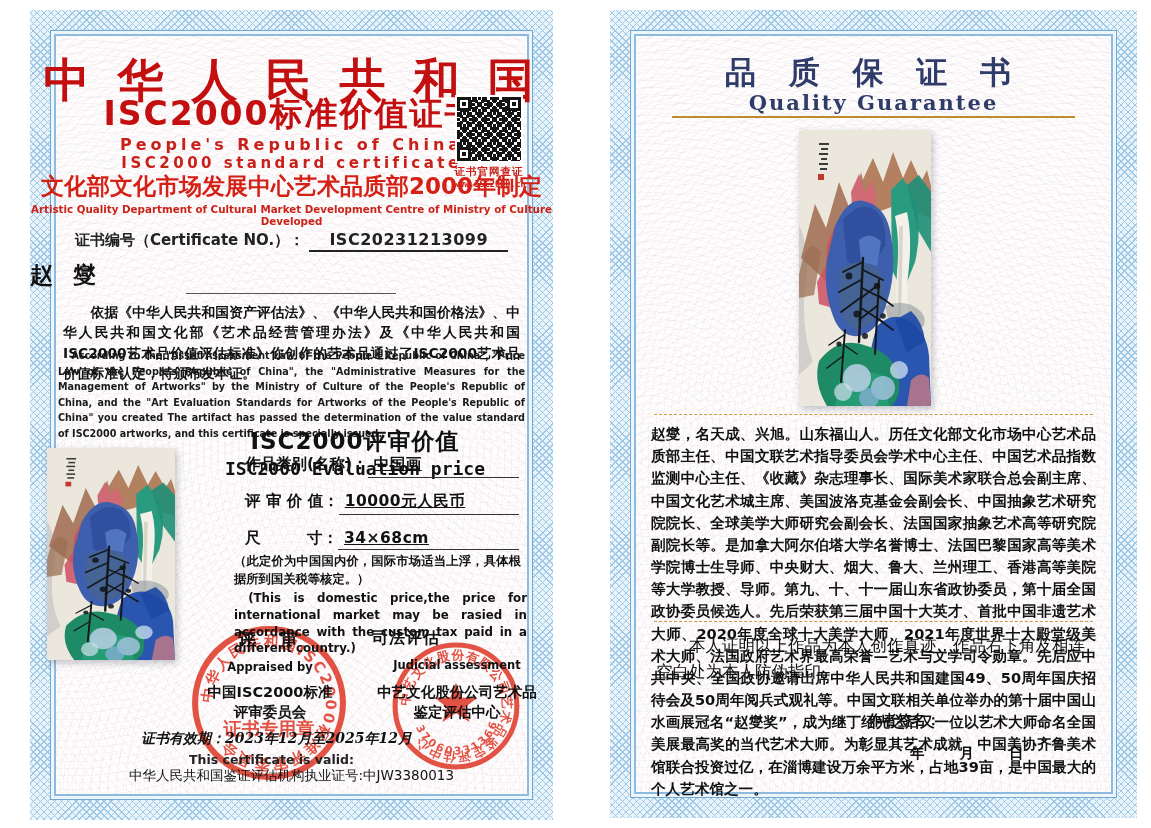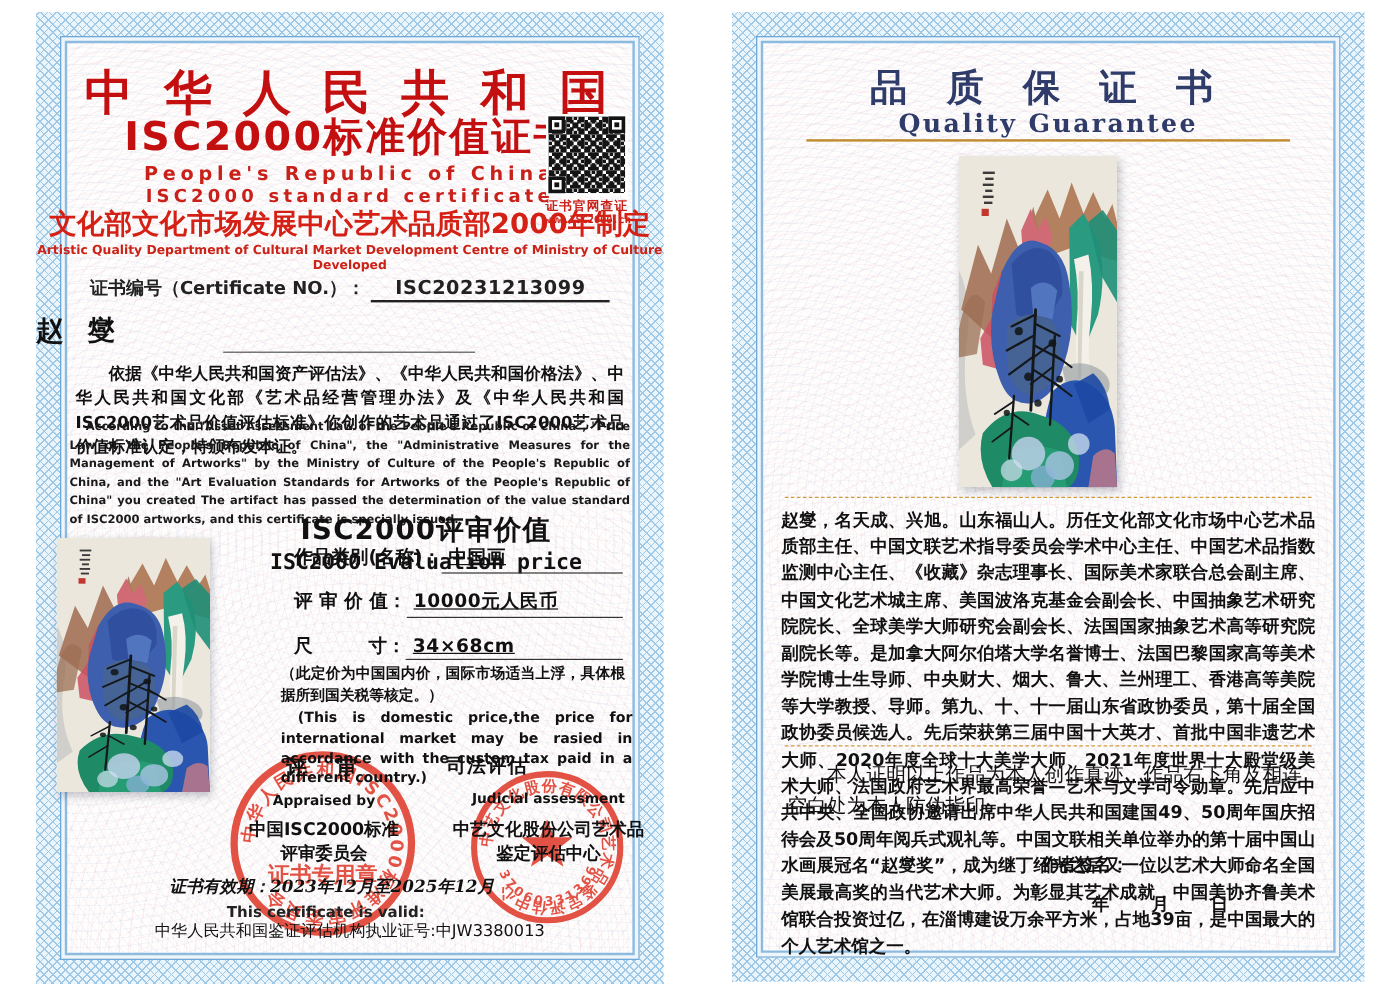--- a/index.html
+++ b/index.html
@@ -19,21 +19,21 @@
     background-image:
       repeating-radial-gradient(circle at 50% 100%, rgba(221,160,185,.10) 0 1px, transparent 1px 8px),
       repeating-radial-gradient(circle at 4% 55%,  rgba(150,180,220,.10) 0 1px, transparent 1px 7px),
       repeating-radial-gradient(circle at 96% 55%, rgba(150,180,220,.10) 0 1px, transparent 1px 7px),
       repeating-radial-gradient(circle at 15% 100%, rgba(221,160,185,.09) 0 1px, transparent 1px 9px),
       repeating-radial-gradient(circle at 85% 100%, rgba(221,160,185,.09) 0 1px, transparent 1px 9px);
   }
   #cert-left {left:30px;top:10px;width:523px;height:810px;}
   #cert-right{left:610px;top:10px;width:527px;height:808px;}
   .abs{position:absolute;z-index:3;}
-  .lc-title1{top:40px;left:0;right:0;text-align:center;font-size:40px;font-weight:bold;
+  .lc-title1{top:40px;left:0;right:0;text-align:center;font-size:46px;font-weight:bold;
              letter-spacing:6px;color:#c30f0f;font-family:"DejaVu Sans",sans-serif;}
   .lc-title2{top:82px;left:0;right:0;text-align:center;font-size:33px;font-weight:bold;
              letter-spacing:2px;color:#c30f0f;}
   .lc-en1{top:125px;left:0;right:0;text-align:center;font-size:16px;font-weight:bold;
           letter-spacing:4px;color:#c9201a;}
   .lc-en2{top:144px;left:0;right:0;text-align:center;font-size:15px;font-weight:bold;
           letter-spacing:3.5px;color:#c9201a;}
   .lc-sub-cn{top:161px;left:0;right:0;text-align:center;font-size:23px;font-weight:bold;
              color:#d42015;letter-spacing:0;}
   .lc-sub-en{top:193px;left:0;right:0;text-align:center;font-size:10.3px;font-weight:bold;color:#cc2318;}

